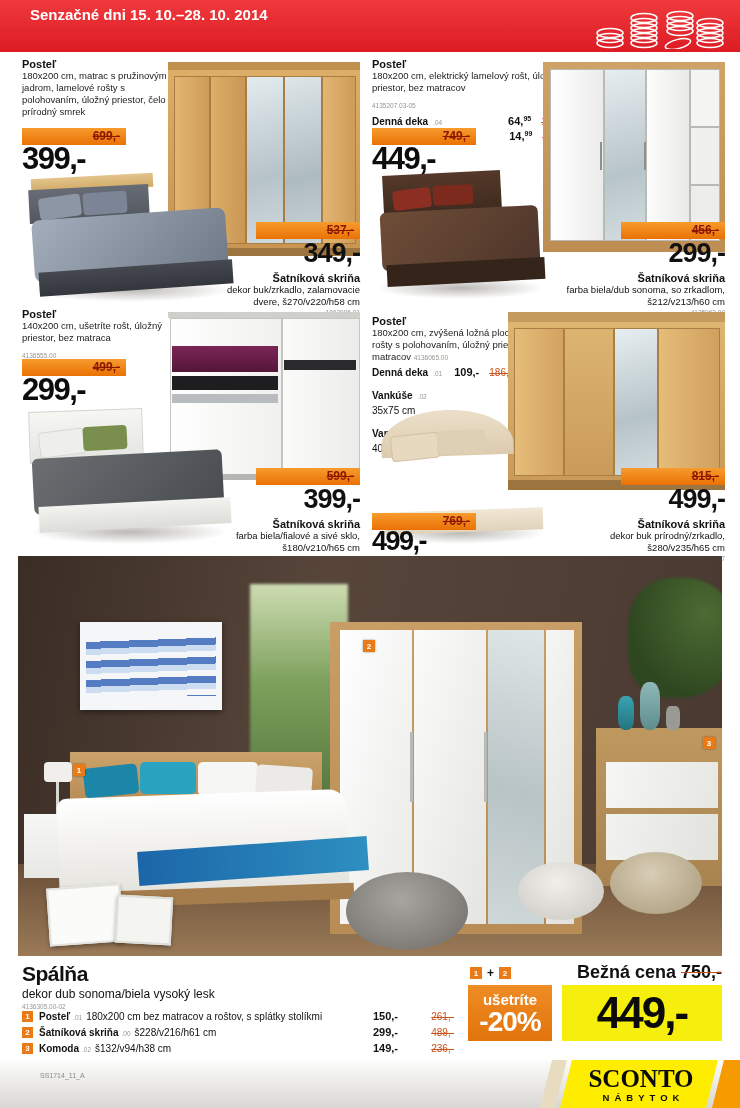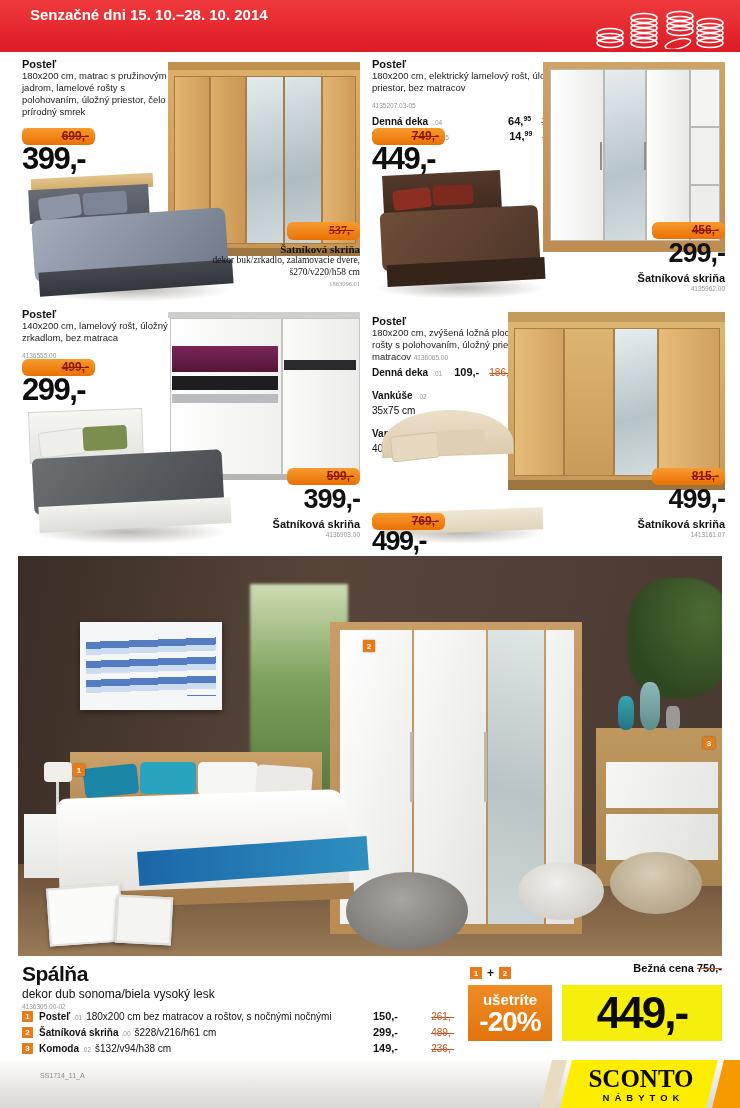--- a/index.html
+++ b/index.html
@@ -13,21 +13,21 @@
   .h-line2{position:absolute;left:30px;top:21px;display:flex;align-items:baseline;gap:8px;color:#fff;}
   .h2-prefix{font-size:15px;font-weight:bold;}
   .h2-main{font-size:23px;font-weight:bold;letter-spacing:.5px;}
   .coins{position:absolute;right:14px;top:3px;}
 
   
   .ptitle{font-size:11px;font-weight:bold;}
   .pdesc{font-size:9.5px;line-height:1.28;color:#1c1c1c;}
   .part{font-size:6.5px;color:#98948e;margin-top:2px;display:inline-block;}
   .badge{display:inline-block;background:linear-gradient(180deg,#f79b2e,#ea7104);color:#8a1600;
-         font-size:12px;font-weight:bold;width:73px;text-align:right;padding:1px 6px 2px 0;box-sizing:border-box;border-radius:6px;}
+         font-size:12px;font-weight:bold;width:104px;text-align:right;padding:1px 6px 2px 0;box-sizing:border-box;}
   .strike{text-decoration:line-through;}
   .bigprice{font-size:31px;font-weight:bold;letter-spacing:-1.5px;color:#0d0d0d;}
   .wblock{position:absolute;text-align:right;}
   .wprice{font-size:27px;font-weight:bold;letter-spacing:-1px;margin-top:-1px;}
   .wname{font-size:11px;font-weight:bold;margin-top:3px;}
   .wdesc{font-size:9.5px;line-height:1.25;}
   .wart{font-size:6.5px;color:#98948e;margin-top:1px;}
   .extra{display:flex;align-items:baseline;margin-top:3px;font-size:10px;}
   .e-label{font-weight:bold;}
   .e-art{font-size:6.5px;color:#98948e;margin-left:5px;}
@@ -53,21 +53,21 @@
          text-align:center;line-height:11px;margin-right:6px;align-self:center;flex:none;}
   .i-name{font-weight:bold;white-space:nowrap;}
   .i-art{font-size:6.5px;color:#98948e;margin:0 4px 0 3px;}
   .i-desc{white-space:nowrap;}
   .i-price{font-weight:bold;font-size:11px;margin-left:auto;width:42px;text-align:right;}
   .i-old{width:56px;text-align:right;color:#c8511b;text-decoration:line-through;}
   .combo{position:absolute;left:470px;top:966px;display:flex;align-items:center;gap:5px;}
   .combo .sq{width:12px;height:12px;background:#e87a17;color:#fff;font-size:8px;font-weight:bold;
              display:flex;align-items:center;justify-content:center;}
   .combo .plus{font-size:12px;font-weight:bold;}
-  .regular{position:absolute;left:520px;top:962px;width:202px;text-align:right;font-size:11px;font-weight:bold;}
+  .regular{position:absolute;left:520px;top:962px;width:202px;text-align:right;font-size:18px;font-weight:bold;}
   .regular .strike{text-decoration-color:#c8511b;}
   .savebox{position:absolute;left:468px;top:985px;width:84px;height:56px;background:linear-gradient(180deg,#ef8c24,#e2740c);
            color:#fff;text-align:center;font-weight:bold;}
   .save-l{font-size:15px;margin-top:6px;}
   .save-v{font-size:28px;letter-spacing:-1px;line-height:1;}
   .pricebox{position:absolute;left:562px;top:985px;width:160px;height:56px;background:#f6ee0c;
             display:flex;align-items:center;justify-content:center;}
   .final{font-size:44px;font-weight:bold;letter-spacing:-2px;color:#0b0b0b;}
 
   
@@ -138,22 +138,23 @@
   <div class="ph" style="left:25px;top:170px;width:210px;height:135px;">
     <div class="shadow" style="left:6px;top:108px;width:200px;height:24px;"></div>
     <div style="left:6px;top:6px;width:122px;height:14px;background:linear-gradient(180deg,#e3c48c,#cfa865);transform:rotate(-3deg);"></div>
     <div style="left:4px;top:17px;width:120px;height:34px;background:linear-gradient(180deg,#676c76,#53575f);transform:rotate(-3deg);"></div>
     <div style="left:14px;top:26px;width:42px;height:22px;background:#8d96a5;border-radius:4px;transform:rotate(-8deg);"></div>
     <div style="left:58px;top:22px;width:44px;height:22px;background:#7c8596;border-radius:4px;transform:rotate(-4deg);"></div>
     <div style="left:8px;top:44px;width:194px;height:62px;background:linear-gradient(135deg,#a3adbb,#6f7988);border-radius:8px;transform:rotate(-4deg);"></div>
     <div style="left:14px;top:96px;width:194px;height:24px;background:linear-gradient(180deg,#45484f,#33363c);transform:rotate(-4deg);"></div>
   </div>
 
-  <div class="wblock" style="left:202px;top:220px;width:158px;font-family:Liberation Serif, serif;">
+  <div class="wblock" style="left:202px;top:220px;width:158px;">
     <span class="badge"><span class="strike">537,-</span></span>
+    <div class="wprice">349,-</div>
     <div class="wname">Šatníková skriňa</div>
     <div class="wdesc">dekor buk/zrkadlo, zalamovacie dvere, š270/v220/h58 cm</div>
     <div class="wart">1863096.01</div>
   </div>
 
   <div class="abs" style="left:372px;top:58px;width:192px;">
     <div class="ptitle">Posteľ</div>
     <div class="pdesc">180x200 cm, elektrický lamelový rošt, úložný priestor, bez matracov</div>
     <span class="part">4135207.03-05</span>
     <div class="extra">
@@ -192,26 +193,27 @@
     <div style="left:18px;top:24px;width:38px;height:20px;background:#8c2f22;border-radius:4px;transform:rotate(-7deg);"></div>
     <div style="left:58px;top:20px;width:40px;height:20px;background:#7d2a1e;border-radius:4px;transform:rotate(-3deg);"></div>
     <div style="left:6px;top:44px;width:158px;height:58px;background:linear-gradient(135deg,#6f4d38,#4e362a);border-radius:6px;transform:rotate(-3deg);"></div>
     <div style="left:12px;top:96px;width:158px;height:22px;background:#342419;transform:rotate(-3deg);"></div>
   </div>
 
   <div class="wblock" style="left:565px;top:220px;width:160px;">
     <span class="badge"><span class="strike">456,-</span></span>
     <div class="wprice">299,-</div>
     <div class="wname">Šatníková skriňa</div>
+    <div class="wdesc">farba biela/dub sonoma, so zrkadlom, š212/v213/h60 cm</div>
     <div class="wart">4135962.00</div>
   </div>
 
   <div class="abs" style="left:22px;top:308px;width:168px;">
     <div class="ptitle">Posteľ</div>
-    <div class="pdesc">140x200 cm, lamelový rošt, úložný zrkadlom, bez matraca</div>
+    <div class="pdesc">140x200 cm, ušetríte rošt, úložný priestor, bez matraca</div>
     <span class="part">4136555.00</span>
   </div>
   <div class="abs" style="left:22px;top:357px;">
     <span class="badge"><span class="strike">499,-</span></span>
   </div>
   <div class="abs bigprice" style="left:22px;top:372px;">299,-</div>
 
   <div class="ph" style="left:168px;top:312px;width:192px;height:168px;">
     <div style="left:0;top:0;width:100%;height:6px;background:#cfcfcb;"></div>
     <div style="left:2px;top:6px;width:110px;height:156px;background:linear-gradient(90deg,#ffffff,#f0f0ee);border:1px solid #c4c4c0;"></div>
@@ -229,20 +231,21 @@
     <div style="left:14px;top:32px;width:44px;height:24px;background:#eeeeea;border:1px solid #d8d8d4;border-radius:4px;transform:rotate(-7deg);"></div>
     <div style="left:58px;top:28px;width:44px;height:24px;background:#7a8f4e;border-radius:4px;transform:rotate(-3deg);"></div>
     <div style="left:8px;top:56px;width:190px;height:56px;background:linear-gradient(135deg,#6b6f72,#484c50);border-radius:6px;transform:rotate(-3deg);"></div>
     <div style="left:14px;top:104px;width:192px;height:26px;background:linear-gradient(180deg,#f3f3f0,#dcdcd8);transform:rotate(-3deg);"></div>
   </div>
 
   <div class="wblock" style="left:202px;top:466px;width:158px;">
     <span class="badge"><span class="strike">599,-</span></span>
     <div class="wprice">399,-</div>
     <div class="wname">Šatníková skriňa</div>
+    <div class="wdesc">farba biela/fialové a sivé sklo, š180/v210/h65 cm</div>
     <div class="wart">4136903.00</div>
   </div>
 
   <div class="abs" style="left:372px;top:315px;width:192px;">
     <div class="ptitle">Posteľ</div>
     <div class="pdesc"><span>180x200 cm, zvýšená ložná plocha, lamelové rošty s polohovaním, úložný priestor, bez matracov</span> <span class="part">4136065.00</span></div>
     <div class="extra">
       <span class="e-label">Denná deka</span>
       <span class="e-art">.01</span>
       <span class="e-price" style="margin-left:12px;"><span>109,-</span><span class="sup"></span></span>
@@ -287,20 +290,21 @@
 
   <div class="abs" style="left:372px;top:511px;">
     <span class="badge"><span class="strike">769,-</span></span>
   </div>
   <div class="abs bigprice" style="left:372px;top:526px;font-size:27px;">499,-</div>
 
   <div class="wblock" style="left:560px;top:466px;width:165px;">
     <span class="badge"><span class="strike">815,-</span></span>
     <div class="wprice">499,-</div>
     <div class="wname">Šatníková skriňa</div>
+    <div class="wdesc">dekor buk prírodný/zrkadlo, š280/v235/h65 cm</div>
     <div class="wart">1413161.07</div>
   </div>
 
   <div class="ph" style="left:18px;top:556px;width:704px;height:400px;overflow:hidden;background:linear-gradient(100deg,#3a2d25 0%,#57453a 40%,#483931 100%);">
     <div style="left:0;bottom:0;width:704px;height:92px;background:linear-gradient(180deg,#6a4f38,#9a7a57);"></div>
     <div style="left:232px;top:28px;width:98px;height:218px;background:linear-gradient(180deg,#cddcb2,#7da05c 45%,#55763c);filter:blur(1.5px);"></div>
     <div style="left:62px;top:66px;width:142px;height:88px;background:#f4f6f8;box-shadow:0 2px 6px rgba(0,0,0,.45);">
       <div style="left:6px;top:14px;width:130px;height:60px;background:repeating-linear-gradient(178deg,rgba(240,244,248,0) 0 6px,rgba(40,90,180,.78) 6px 13px,rgba(140,180,230,.38) 13px 19px);"></div>
     </div>
     <div style="left:312px;top:66px;width:252px;height:312px;background:linear-gradient(180deg,#c99e66,#b88d55);">
@@ -345,21 +349,21 @@
     <div class="sum-title">Spálňa</div>
     <div class="sum-sub">dekor dub sonoma/biela vysoký lesk</div>
     <div class="sum-art">4136305.00-02</div>
   </div>
 
   <div class="abs" style="left:22px;top:1010px;">
     <div class="item">
       <span class="i-num">1</span>
       <span class="i-name">Posteľ</span>
       <span class="i-art">.01</span>
-      <span class="i-desc">180x200 cm bez matracov a roštov, s nočnými nočnými</span>
+      <span class="i-desc">180x200 cm bez matracov a roštov, s splátky stolíkmi</span>
       <span class="i-price">150,-</span>
       <span class="i-old">261,-</span>
     </div>
     <div class="item">
       <span class="i-num">2</span>
       <span class="i-name">Šatníková skriňa</span>
       <span class="i-art">.00</span>
       <span class="i-desc">š228/v216/h61 cm</span>
       <span class="i-price">299,-</span>
       <span class="i-old">489,-</span>

